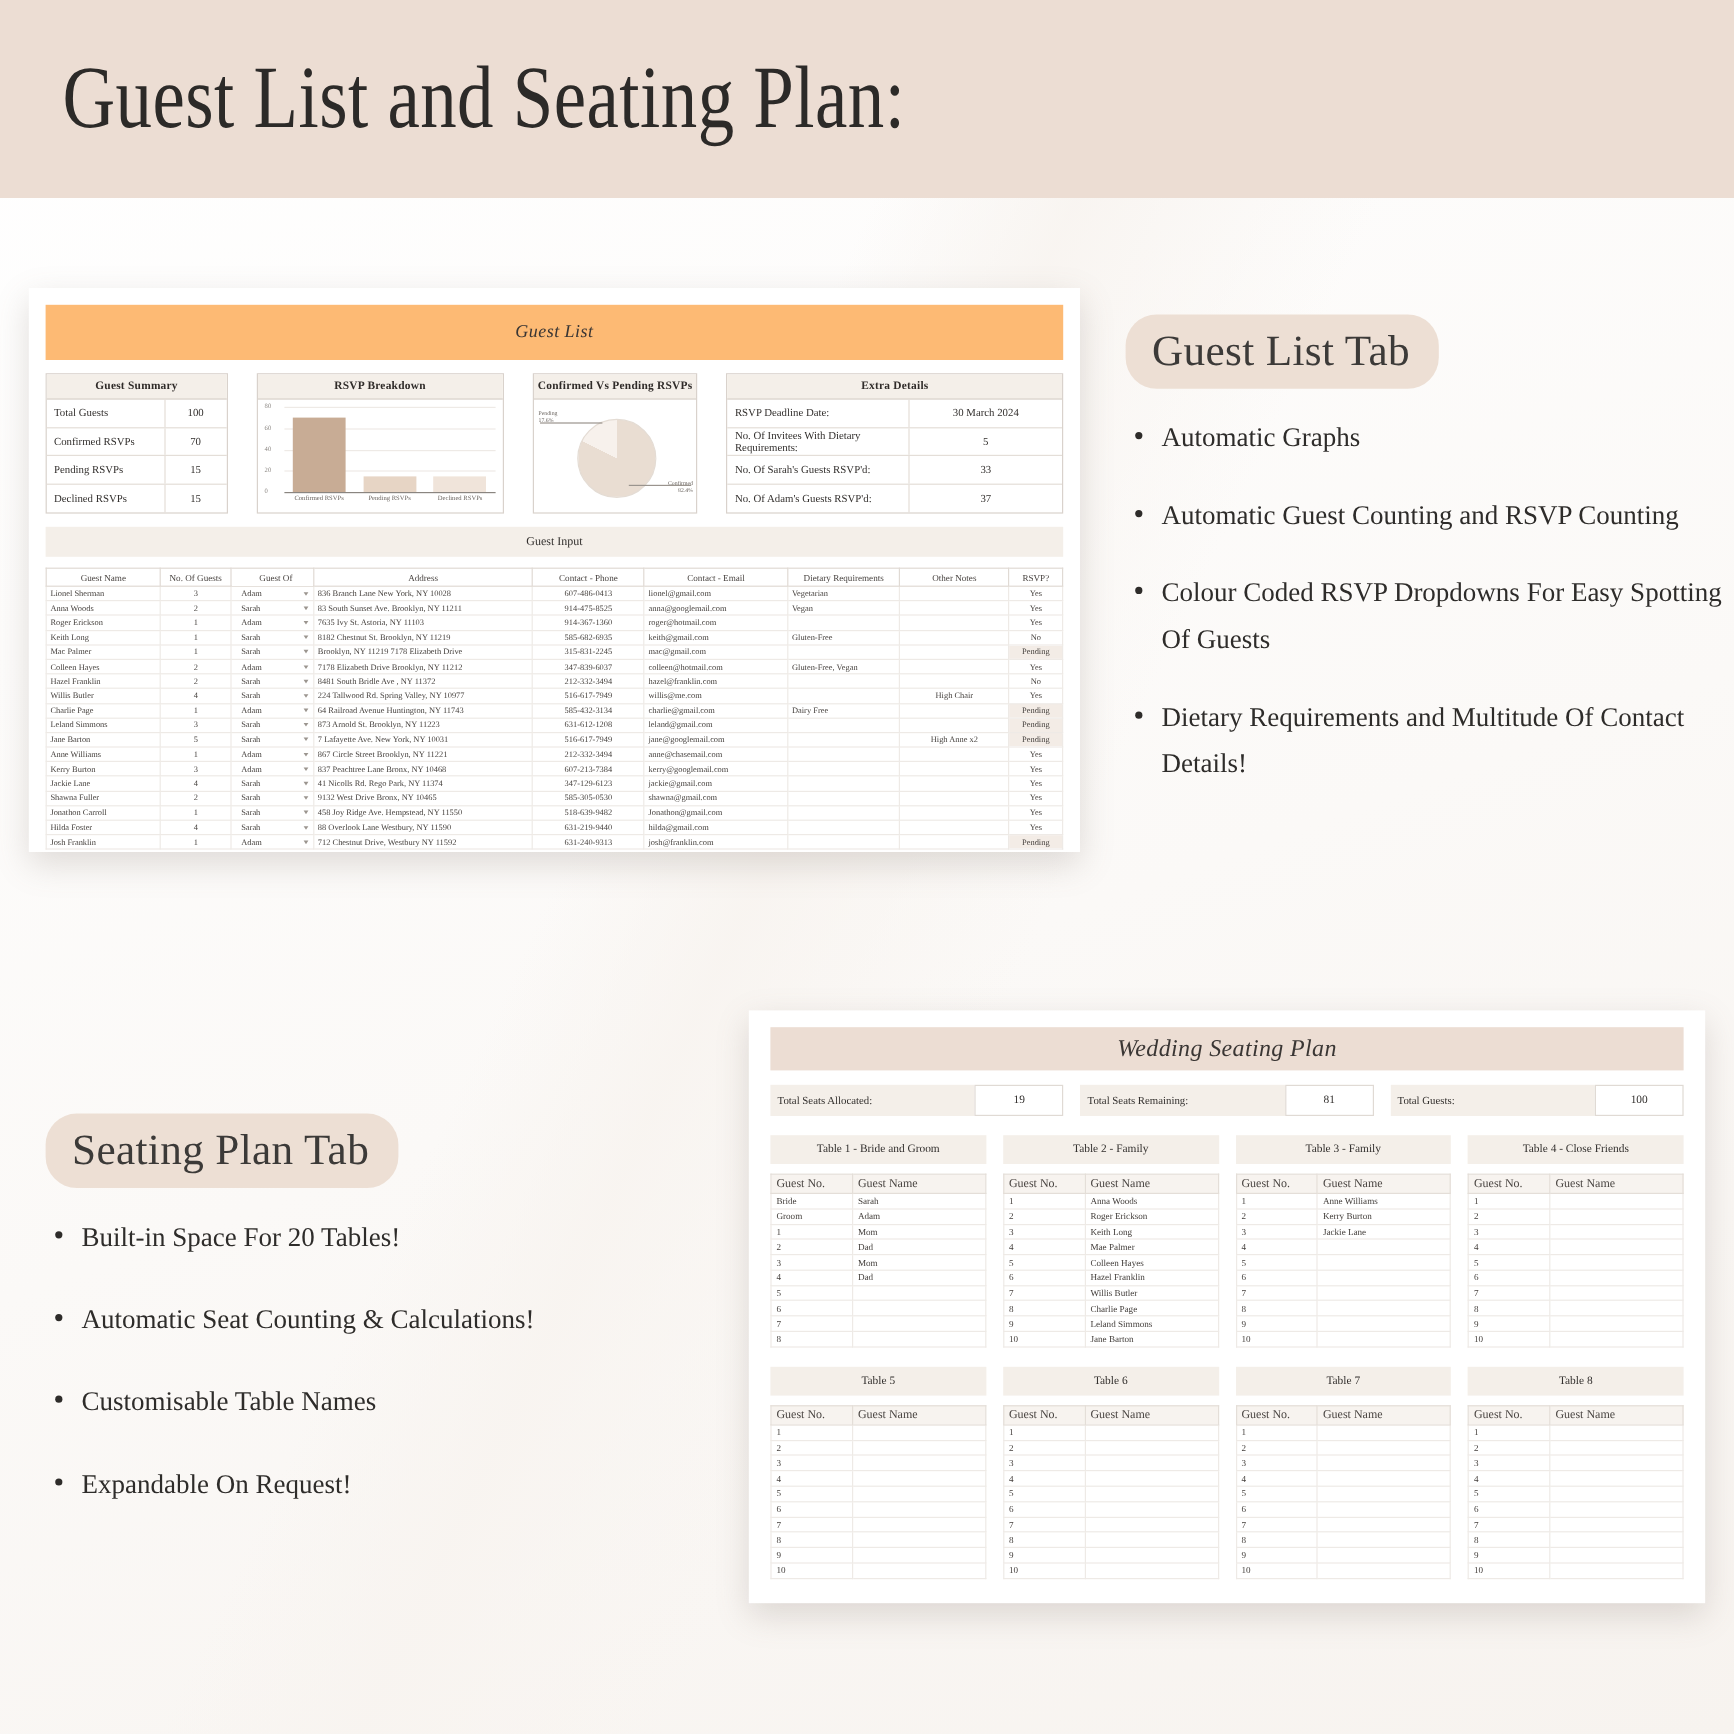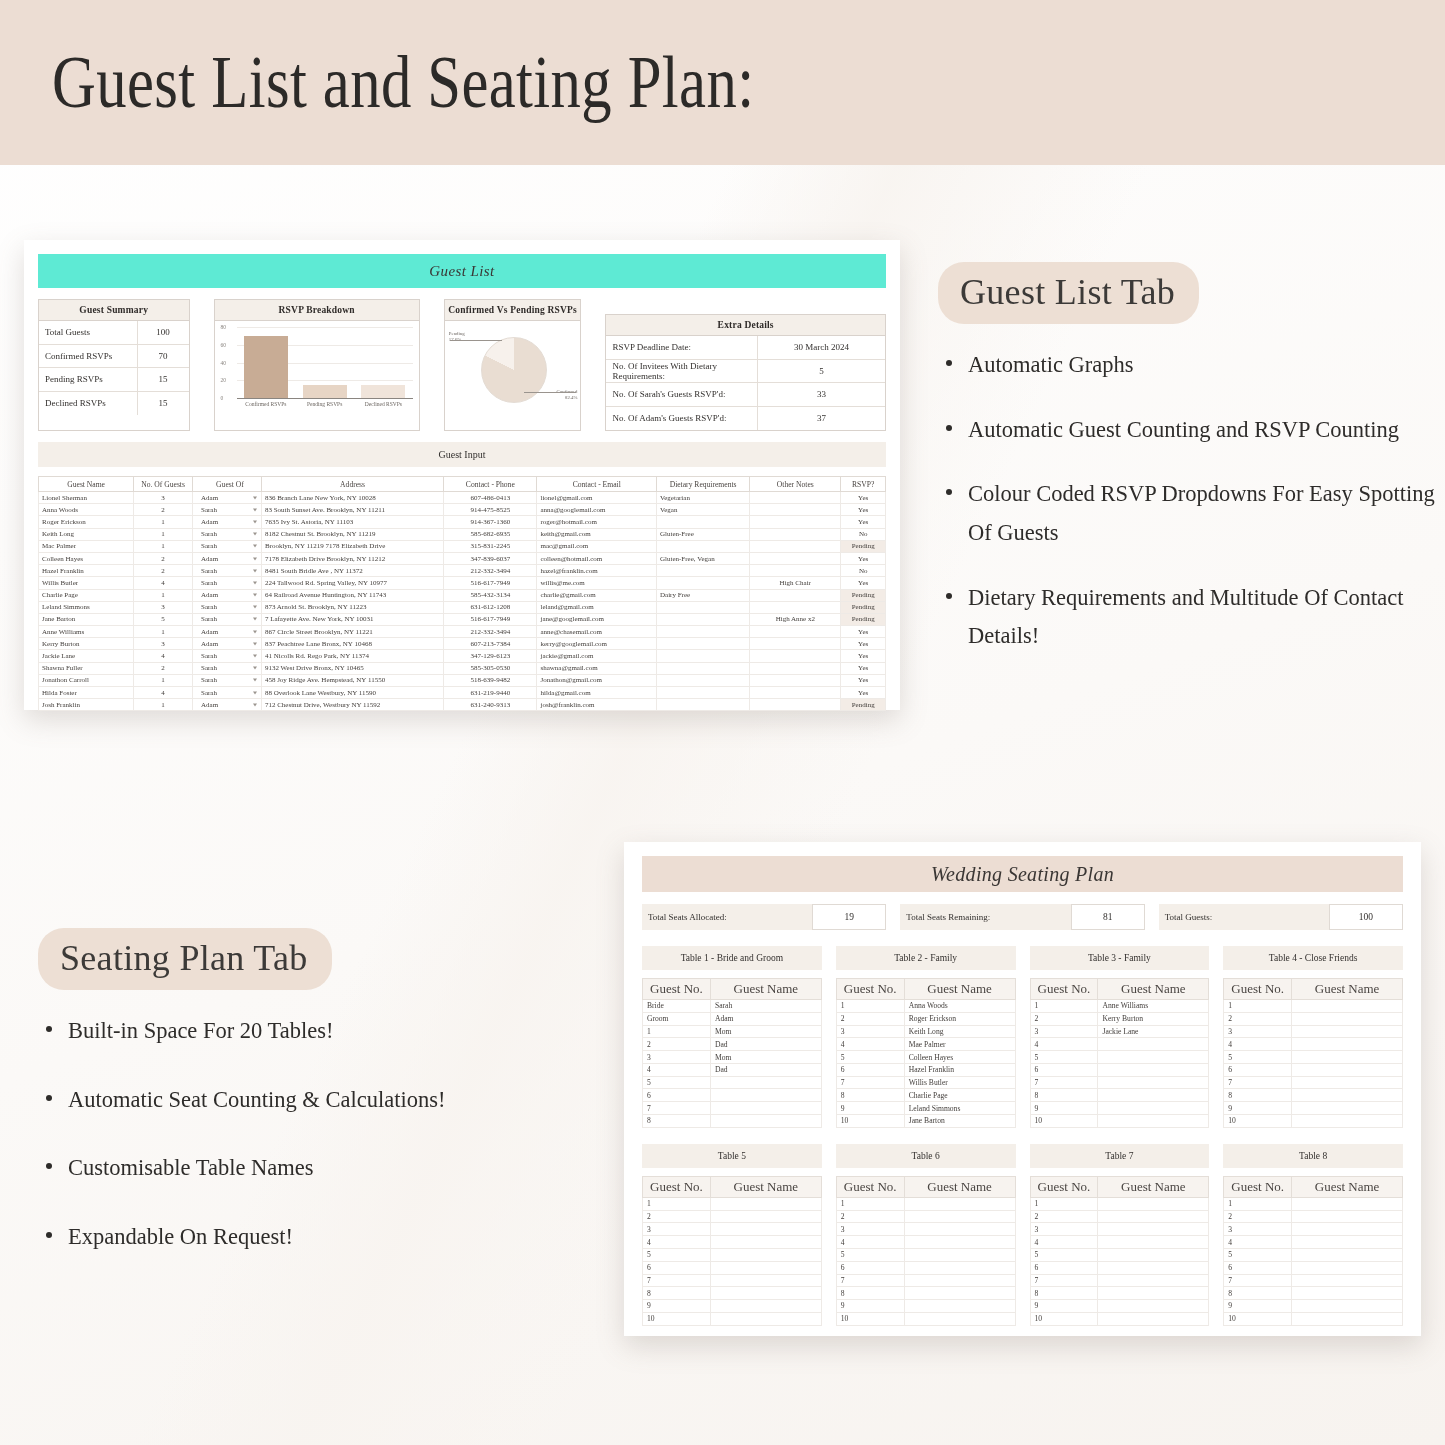--- a/index.html
+++ b/index.html
@@ -33,21 +33,21 @@
   }
 
   
   .gl-card{
     position:absolute; left:24px; top:240px; width:876px; height:470px;
     background:#ffffff;
     box-shadow:0 10px 26px rgba(120,105,95,.22);
     padding:14px 14px 0 14px;
   }
   .gl-title-bar{
-    background:#5eead4; height:34px; display:flex; align-items:center; justify-content:center;
+    background:#fdba74; height:46px; display:flex; align-items:center; justify-content:center;
   }
   .gl-title-bar span{
     font-family:"Liberation Serif", serif; font-style:italic; font-size:15px; color:#3a3634;
     letter-spacing:.4px;
   }
 
   .gl-widgets{ display:flex; gap:24px; margin-top:11px; }
   .wbox{ border:1px solid #d9d2cc; background:#fff; }
   .wbox-head{
     background:#f4efe9; border-bottom:1px solid #d9d2cc;
@@ -73,21 +73,21 @@
   .bar-labels span{ font-size:5.5px; color:#6b6560; width:56px; text-align:center; }
 
   
   .w-pie{ width:148px; }
   .pie-area{ position:relative; height:94px; }
   .pie{ position:absolute; left:36px; top:16px; width:66px; height:66px; border-radius:50%; }
   .pie-lbl{ position:absolute; font-size:4.8px; color:#6b6560; line-height:1.25; }
   .pie-lead{ position:absolute; height:1px; background:#9a948e; }
 
   
-  .w-extra{ width:302px;margin-top:15px; }
+  .w-extra{ width:302px; }
   .ex-row{ display:flex; border-bottom:1px solid #e4ded8; height:23.5px; align-items:center; }
   .ex-row:last-child{ border-bottom:none; }
   .ex-label{ flex:1; padding-left:6px; font-size:9px; color:#33302e; }
   .ex-val{ width:128px; text-align:center; font-size:9px; color:#33302e; border-left:1px solid #e4ded8; height:100%; display:flex; align-items:center; justify-content:center;}
 
   
   .gi-bar{ background:#f4efe9; height:25px; display:flex; align-items:center; justify-content:center; margin-top:11px; }
   .gi-bar span{ font-size:10px; color:#33302e; }
 
   table.guests{ width:100%; border-collapse:collapse; margin-top:9px; table-layout:fixed; }
@@ -146,21 +146,21 @@
   .sp-stats{ display:flex; gap:14px; margin-top:12px; }
   .stat{ flex:1; display:flex; height:26px; }
   .stat-lbl{ flex:1; background:#f4efe9; display:flex; align-items:center; padding-left:6px; font-size:9px; color:#33302e; }
   .stat-val{ width:74px; background:#fff; border:1px solid #e0dad4; display:flex; align-items:center; justify-content:center; font-size:9.5px; color:#33302e; }
 
   .tbl-grid{ display:flex; gap:14px; margin-top:16px; }
   .tbl-col{ flex:1; }
   .tbl-head{ background:#f4efe9; height:24px; display:flex; align-items:center; justify-content:center; font-size:9.5px; color:#33302e; }
   table.seats{ width:100%; border-collapse:collapse; margin-top:8px; table-layout:fixed; border:1px solid #e0dad4; }
   table.seats th{
-    font-size:13px; font-weight:400; color:#4a4542; text-align:center;
+    font-size:10px; font-weight:400; color:#4a4542; text-align:left;
     background:#f7f3ef; border:1px solid #e4ded8; padding:2px 4px;
   }
   table.seats td{ font-size:7.6px; color:#45403d; border:1px solid #eeeae6; padding:1.4px 4px; height:12.4px; white-space:nowrap; overflow:hidden; }
   .s-no{ width:38%; }
 </style>
 </head>
 <body>
 
 <div class="page">
 

